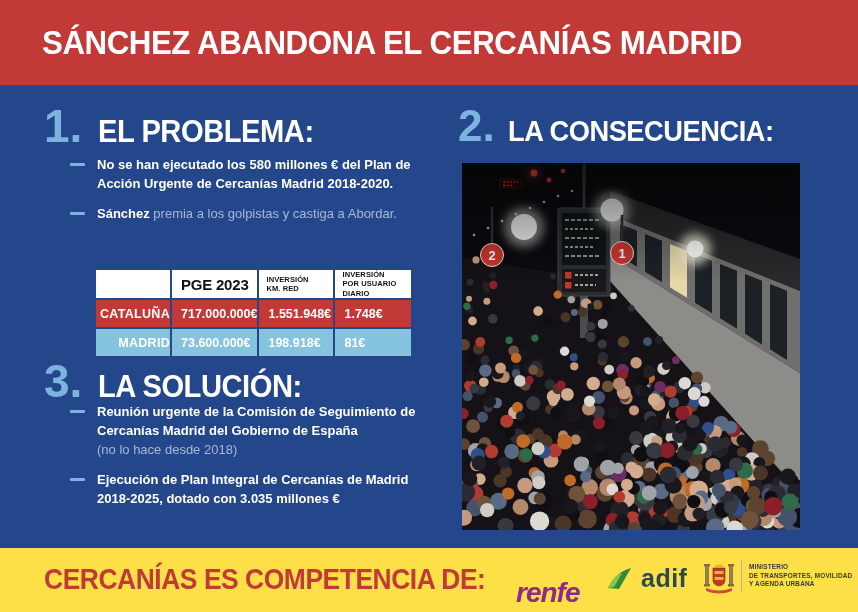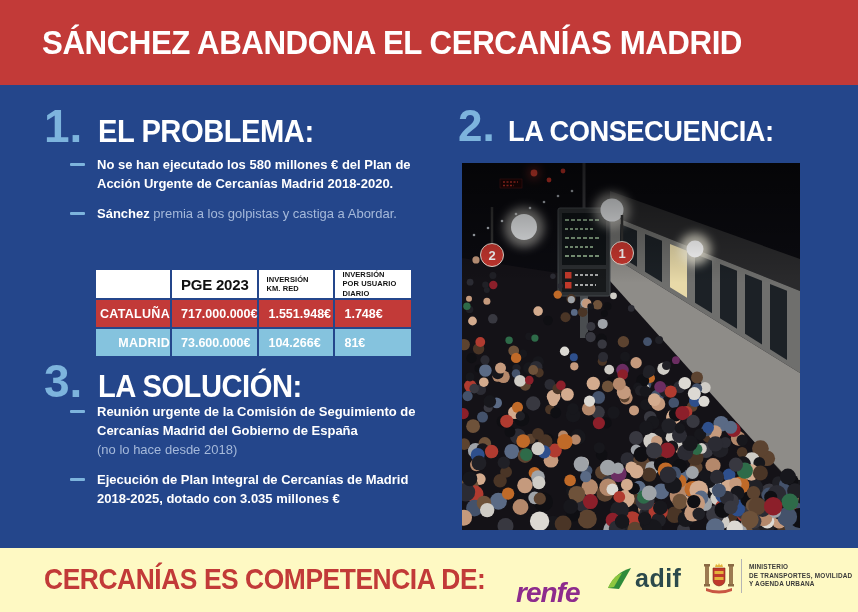--- a/index.html
+++ b/index.html
@@ -62,27 +62,27 @@
   .budget-table tbody .row-label{text-align:right;letter-spacing:0.3px;margin-left:39px;}
   .budget-table tbody .row-val{text-align:left;padding-left:9px;margin-top:16px;}
   .variant-red td{background:var(--red);}
   .variant-blue td{background:var(--table-row-madrid);}
 
   
   .photo-frame{position:absolute;left:462px;top:163px;width:338px;height:367px;}
   .photo-frame svg{display:block;}
 
   
-  .footer-bar{position:absolute;left:0;top:548px;width:858px;height:64px;background:#fef9c3;}
+  .footer-bar{position:absolute;left:0;top:548px;width:858px;height:64px;background:#fde047;}
   .footer-label{position:absolute;left:44px;top:14px;color:var(--red);font-size:30px;
     font-weight:800;letter-spacing:-0.5px;transform:scaleX(0.88);transform-origin:left center;
     white-space:nowrap;}
   .renfe-logo{position:absolute;left:516px;top:29px;color:var(--renfe-purple);
     font-size:28px;font-weight:bold;font-style:italic;letter-spacing:-1px;}
-  .adif-logo{position:absolute;left:606px;top:16px;display:flex;align-items:center;gap:3px;}
+  .adif-logo{position:absolute;left:606px;top:16px;display:flex;align-items:center;gap:9px;}
   .adif-word{color:var(--adif-text);font-size:25px;font-weight:bold;letter-spacing:0.5px;}
   .ministry-logo{position:absolute;left:704px;top:10px;display:flex;align-items:center;gap:7px;}
   .ministry-text{font-size:6.4px;color:#3a3a3a;line-height:1.35;white-space:pre-line;
     font-weight:bold;letter-spacing:0.2px;}
   .ministry-divider{width:1px;height:34px;background:#b5b5b5;}
 </style>
 </head>
 <body>
 
 <div class="poster">
@@ -122,21 +122,21 @@
     <tbody id="budget-tbody">
         <tr class="variant-red">
           <td class="row-label">CATALUÑA</td>
           <td class="row-val">717.000.000€</td>
           <td class="row-val">1.551.948€</td>
           <td class="row-val">1.748€</td>
         </tr>
         <tr class="variant-blue">
           <td class="row-label">MADRID</td>
           <td class="row-val">73.600.000€</td>
-          <td class="row-val">104.266€</td>
+          <td class="row-val">198.918€</td>
           <td class="row-val">81€</td>
         </tr>
       </tbody>
   </table>
 
   <div class="section-head" id="sec3-head">
     <span class="section-number">3.</span>
     <span class="section-title">LA SOLUCIÓN:</span>
   </div>
 

